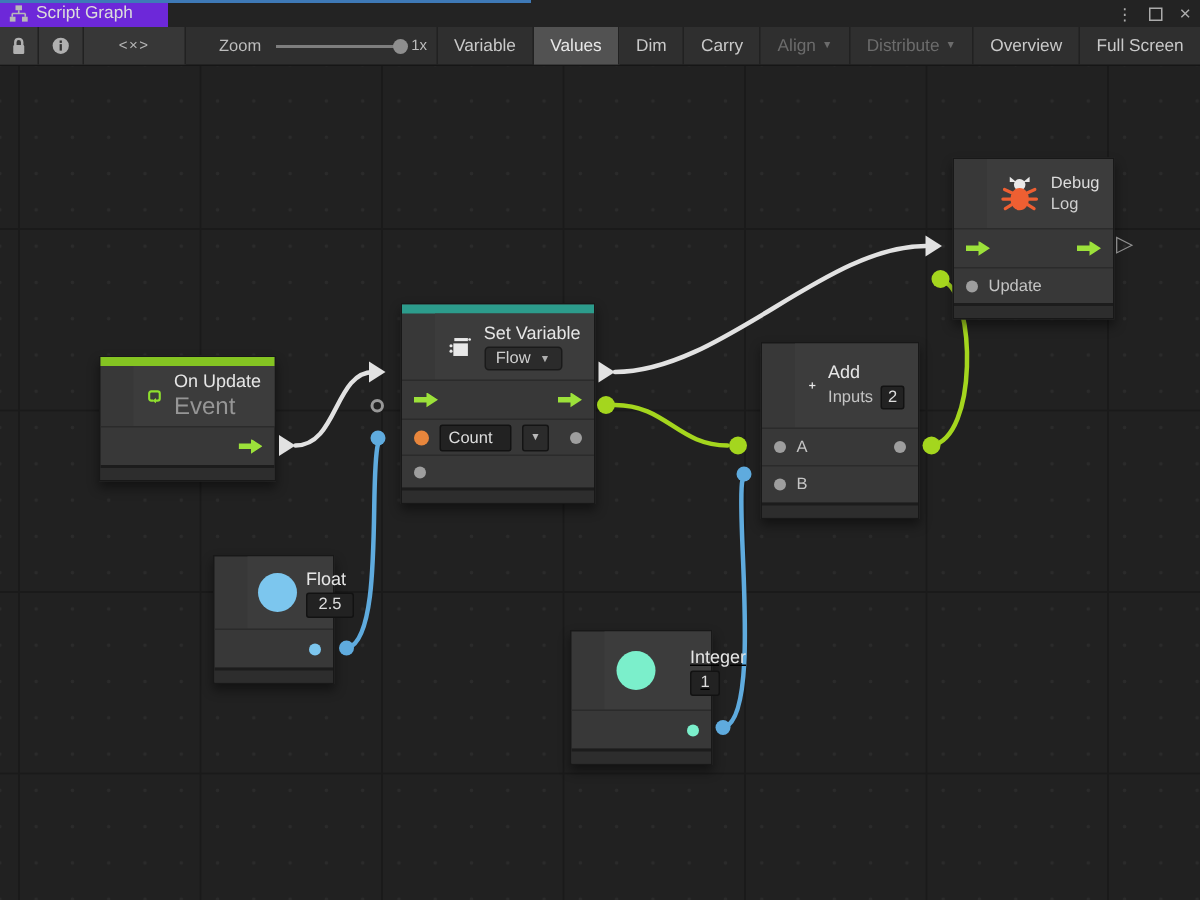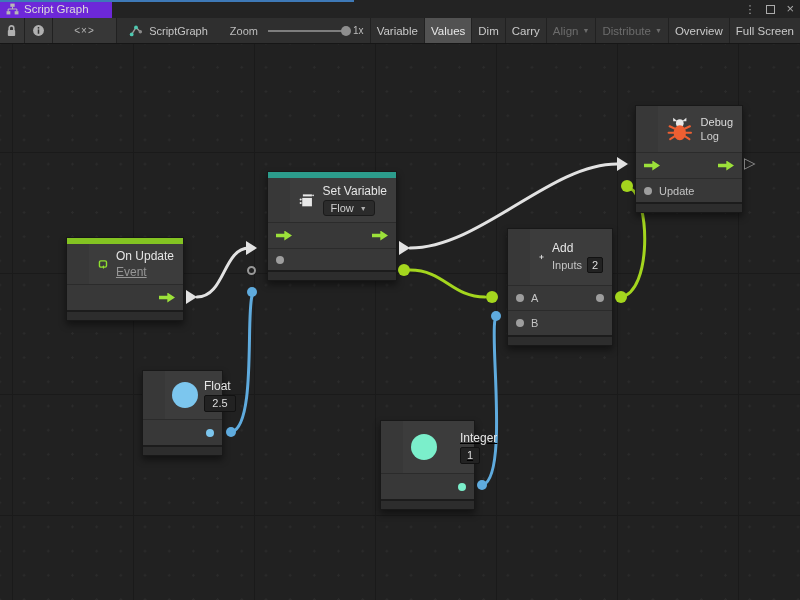--- a/index.html
+++ b/index.html
@@ -46,21 +46,21 @@
     background-size:121px 121px, 121px 121px, 24.2px 24.2px;
     background-position:0 108px, 12px 0, 12px 108px; }
   .wires { position:absolute; top:0; left:0; z-index:1; }
 
   
   .node { position:absolute; background:#383838; border:1px solid #181818; box-shadow:0 4px 7px rgba(0,0,0,.45); z-index:5; }
   .colorbar { height:6px; }
   .n-header { display:flex; align-items:center; gap:8px; padding:0 9px; background:#3C3C3C;margin-left:22px; }
   .n-stack { display:flex; flex-direction:column; justify-content:center; gap:2px; }
   .n-title { font-size:12px; color:#E6E6E6; white-space:nowrap; }
-  .n-sub { font-size:12px; color:#969696;text-decoration:underline; }
+  .n-sub { font-size:16px; color:#969696; }
   .n-title-sm { font-size:11px; color:#DCDCDC; }
   .n-sub-lg { font-size:11px; color:#CFCFCF; }
   .n-row { display:flex; align-items:center; padding:0 8px; gap:7px; border-top:1px solid #2B2B2B; }
   .n-footer { height:10px; background:#2D2D2D; border-top:2px solid #1C1C1C; }
   .dot { border-radius:50%; flex:none; }
   .dot.sm { width:8px; height:8px; } .dot.md { width:10px; height:10px; }
   .gray { background:#9E9E9E; } .orange { background:#E8863C; }
   .lblue { background:#7CC6EE; } .mint { background:#7BEFCB; }
   .flow-arrow { width:16px; height:10px; background:#9CE13A; flex:none;
     clip-path:polygon(0 32%, 52% 32%, 52% 0, 100% 50%, 52% 100%, 52% 68%, 0 68%); }
@@ -117,29 +117,20 @@
     <div class="tb-btn w-info">
       <svg width="13" height="13" viewBox="0 0 24 24">
         <circle cx="12" cy="12" r="10" fill="#B0B0B0"></circle>
         <rect x="10.6" y="5.5" width="2.8" height="3" fill="#333333"></rect>
         <rect x="10.6" y="10" width="2.8" height="8" fill="#333333"></rect>
       </svg>
     </div>
     <div class="tb-btn w-code">
       <span>&lt;×&gt;</span>
     </div>
-    <div class="sg-group">
-      <svg width="14" height="13" viewBox="0 0 16 15">
-        <path d="M3 12 L8 4 L13 9" stroke="#9A9A9A" stroke-width="1.6" fill="none"></path>
-        <circle cx="3" cy="12" r="2.2" fill="#4EC9B0"></circle>
-        <circle cx="8" cy="4" r="2.2" fill="#4EC9B0"></circle>
-        <circle cx="13" cy="9" r="2" fill="#8A8A8A"></circle>
-      </svg>
-      <span>ScriptGraph</span>
-    </div>
     <span class="zoom-label">Zoom</span>
     <div class="slider">
       <div class="slider-handle"></div>
     </div>
     <span class="zoom-value">1x</span>
     <div class="btn-group">
       <div class="t-btn">Variable</div>
       <div class="t-btn active">Values</div>
       <div class="t-btn">Dim</div>
       <div class="t-btn">Carry</div>
@@ -178,41 +169,50 @@
           <span class="n-title">On Update</span>
           <span class="n-sub">Event</span>
         </div>
       </div>
       <div class="n-row" style="height:26px; justify-content:flex-end;">
         <span class="flow-arrow"></span>
       </div>
       <div class="n-footer"></div>
     </div>
 
-    <div class="node" style="left:267px; top:127px; width:130px;">
+    <div class="node" style="left:267px; top:158px; width:130px;">
       <div class="colorbar" style="background:#2C9C8C;"></div>
       <div class="n-header" style="height:44px;">
         <svg width="25" height="25" viewBox="0 0 24 24">
           <rect x="6" y="2.5" width="14" height="3.2" fill="#E8E8E8"></rect>
           <rect x="5" y="8" width="15" height="13" fill="#E8E8E8"></rect>
           <circle cx="2.6" cy="10.5" r="1.6" fill="#E8E8E8"></circle>
           <circle cx="2.6" cy="16" r="1.6" fill="#E8E8E8"></circle>
           <circle cx="21.8" cy="4" r="1.4" fill="#E8E8E8"></circle>
         </svg>
         <div class="n-stack">
           <span class="n-title">Set Variable</span>
           <span class="mode-btn">
             <span>Flow</span>
             <span class="dd-glyph">▼</span>
           </span>
         </div>
       </div>
       <div class="n-row" style="height:26px; justify-content:space-between;">
         <span class="flow-arrow"></span>
         <span class="flow-arrow"></span>
+      </div>
+      <div class="n-row" style="height:24px;">
+        <span class="dot md orange"></span>
+        <span class="field" style="width:54px; height:18px; justify-content:flex-start; padding-left:5px;">Count</span>
+        <span class="dd-btn">
+          <span>▼</span>
+        </span>
+        <span class="spacer"></span>
+        <span class="dot sm gray"></span>
       </div>
       <div class="n-row" style="height:22px;">
         <span class="dot sm gray"></span>
       </div>
       <div class="n-footer"></div>
     </div>
 
     <div class="node" style="left:142px; top:326px; width:81px;">
       <div class="n-header" style="height:48px; gap:6px; padding:0 7px;">
         <span class="circle-icon lblue"></span>

